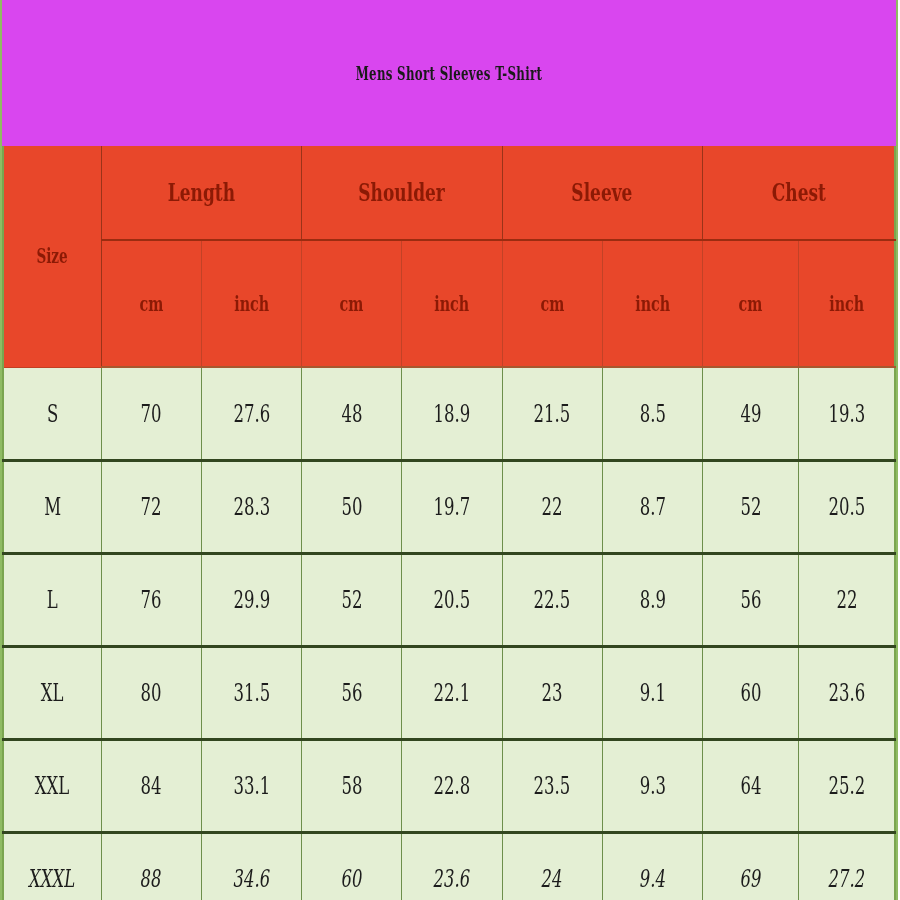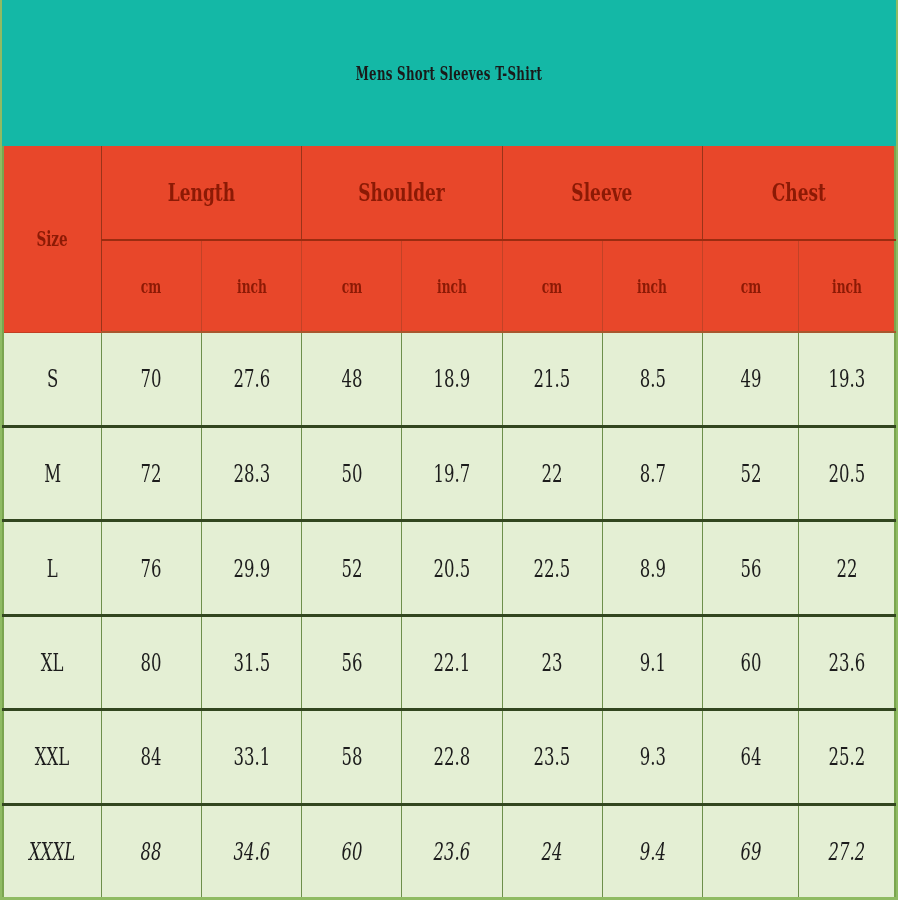--- a/index.html
+++ b/index.html
@@ -33,21 +33,21 @@
   #edge-left  { left: 0; }
   #edge-right { left: 896px; }
 
   
   #title-area {
     position: absolute;
     left: 2px;
     top: 0;
     width: 894px;
     height: 146px;
-    background: #14b8a6;
+    background: #d946ef;
   }
   #chart-title {
     position: absolute;
     left: 0;
     top: 62px;
     width: 894px;
     text-align: center;
     font-family: "DejaVu Serif", serif;
     font-size: 19px;
     font-weight: 700;
@@ -92,22 +92,22 @@
     border-bottom: 1px solid #c23f22;
   }
   .hdr-group {
     font-size: 25px;
     height: 94px;
     border-right: 1px solid #9b3318;
     border-bottom: 2px solid #9b2c10;
   }
   .hdr-group.last { border-right: none; }
   .hdr-unit {
-    font-size: 18px;
-    height: 92px;
+    font-size: 21px;
+    height: 127px;
     border-right: 1px solid #c24226;
     border-bottom: 2px solid #a8572e;
   }
   .hdr-unit.last { border-right: none; }
   .hdr-label {
     display: inline-block;
     transform: scaleX(0.68);
     transform-origin: center center;
     white-space: nowrap;
   }

